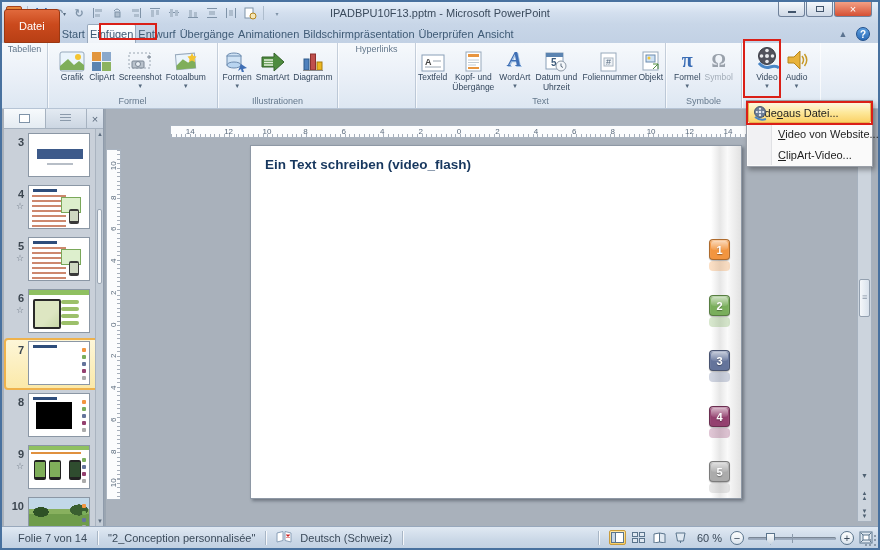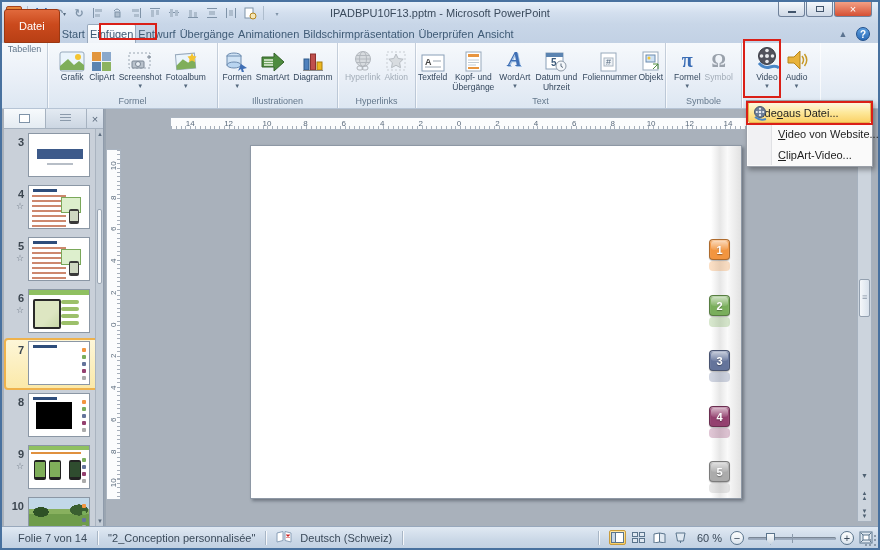--- a/index.html
+++ b/index.html
@@ -116,21 +116,21 @@
   .m10-photo { position:absolute; left:0; top:0; width:100%; height:100%;
     background:
       radial-gradient(14px 9px at 12px 14px,#2e5226 55%,transparent 56%),
       radial-gradient(16px 10px at 50px 12px,#3a6030 55%,transparent 56%),
       linear-gradient(#c2d8e8 0 11px,#88b05e 11px 16px,#6f9c4b 16px 100%); }
 
   
   .splitter { position:absolute; left:102px; top:0; width:2px; height:100%; background:#9aa5b1; }
 
   
-  .hruler { position:absolute; left:168px; top:8px; width:578px; height:13px; background:#fbfcfd;
+  .hruler { position:absolute; left:168px; top:16px; width:578px; height:13px; background:#fbfcfd;
     border:1px solid #aab4c0; display:flex; overflow:hidden;
     background-image:repeating-linear-gradient(90deg, rgba(130,142,158,.7) 0 1px, transparent 1px 4.82px);
     background-size:100% 3px; background-position:0 100%; background-repeat:no-repeat; }
   .hruler span { flex:1; text-align:center; font-size:8px; color:#5b6b7d; line-height:11px; }
   .vruler { position:absolute; left:104px; top:40px; width:15px; height:351px; background:#fbfcfd;
     border:1px solid #aab4c0; display:flex; flex-direction:column; overflow:hidden;
     background-image:repeating-linear-gradient(rgba(130,142,158,.7) 0 1px, transparent 1px 4.38px);
     background-size:3px 100%; background-position:100% 0; background-repeat:no-repeat; }
   .vruler span { flex:1; display:flex; align-items:center; justify-content:center;
     font-size:8px; color:#5b6b7d; transform:rotate(-90deg); }
@@ -386,43 +386,20 @@
                 <path d="M1 19.5 h20" stroke="#888"></path>
               </svg>
           </span>
           <span class="lbl">Diagramm</span>
         </div>
       </div>
       <div class="glabel">Illustrationen</div>
     </div>
 
     <div class="group" style="width:78px">
-      <div class="gbtns">
-        <div class="rbtn disabled">
-          <span class="icn">
-            <svg width="22" height="22">
-                <circle cx="11" cy="9" r="7.5" fill="#d7dbdf" stroke="#b3b8be"></circle>
-                <ellipse cx="11" cy="9" rx="3.5" ry="7.5" fill="none" stroke="#b3b8be"></ellipse>
-                <path d="M3.5 9 h15 M4.5 5.5 h13 M4.5 12.5 h13" stroke="#b3b8be"></path>
-                <rect x="5" y="16" width="6" height="4" rx="2" fill="none" stroke="#aeb3b9"></rect>
-                <rect x="10" y="16" width="6" height="4" rx="2" fill="none" stroke="#aeb3b9"></rect>
-              </svg>
-          </span>
-          <span class="lbl">Hyperlink</span>
-        </div>
-        <div class="rbtn disabled">
-          <span class="icn">
-            <svg width="22" height="22">
-                <rect x="2" y="2" width="18" height="18" fill="none" stroke="#c8cdd3" stroke-dasharray="2 2"></rect>
-                <path d="M11 4 l2.2 4.5 5 .7 -3.6 3.5 .9 5 -4.5-2.4 -4.5 2.4 .9-5 -3.6-3.5 5-.7 Z" fill="#d8dce0" stroke="#b6bcc2"></path>
-              </svg>
-          </span>
-          <span class="lbl">Aktion</span>
-        </div>
-      </div>
       <div class="glabel">Hyperlinks</div>
     </div>
 
     <div class="group" style="width:250px">
       <div class="gbtns">
         <div class="rbtn">
           <span class="icn">
             <svg width="24" height="18">
                 <rect x="1" y="1" width="22" height="16" fill="#fff" stroke="#8aa0b8"></rect>
                 <text x="4" y="11" font-size="9" font-weight="bold" fill="#444">A</text>
@@ -717,20 +694,21 @@
         <span>0</span>
         <span>2</span>
         <span>4</span>
         <span>6</span>
         <span>8</span>
         <span>10</span>
       </div>
 
     <div class="slide">
       <div class="slide-strip"></div>
+      <div class="slide-title">Ein Text schreiben (video_flash)</div>
       <div class="nbtn" style="top: 93px; background: rgb(242, 149, 63);">
           <span>1</span>
           <span class="refl"></span>
         </div>
       <div class="nbtn" style="top: 149px; background: rgb(121, 174, 91);">
           <span>2</span>
           <span class="refl"></span>
         </div>
       <div class="nbtn" style="top: 204px; background: rgb(100, 116, 155);">
           <span>3</span>

